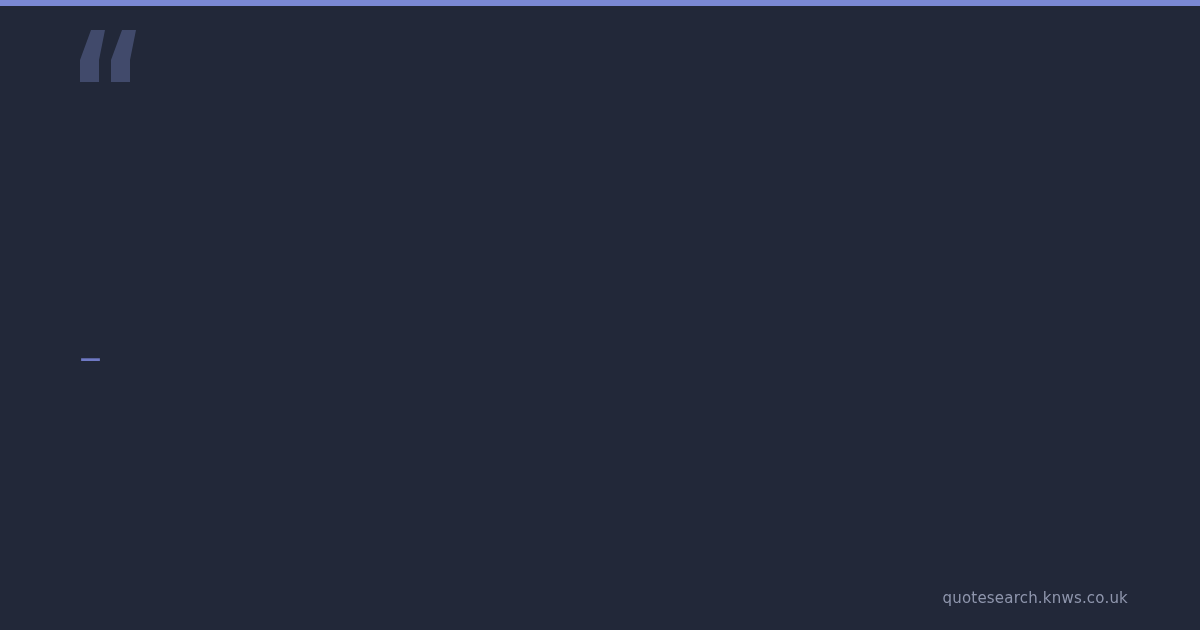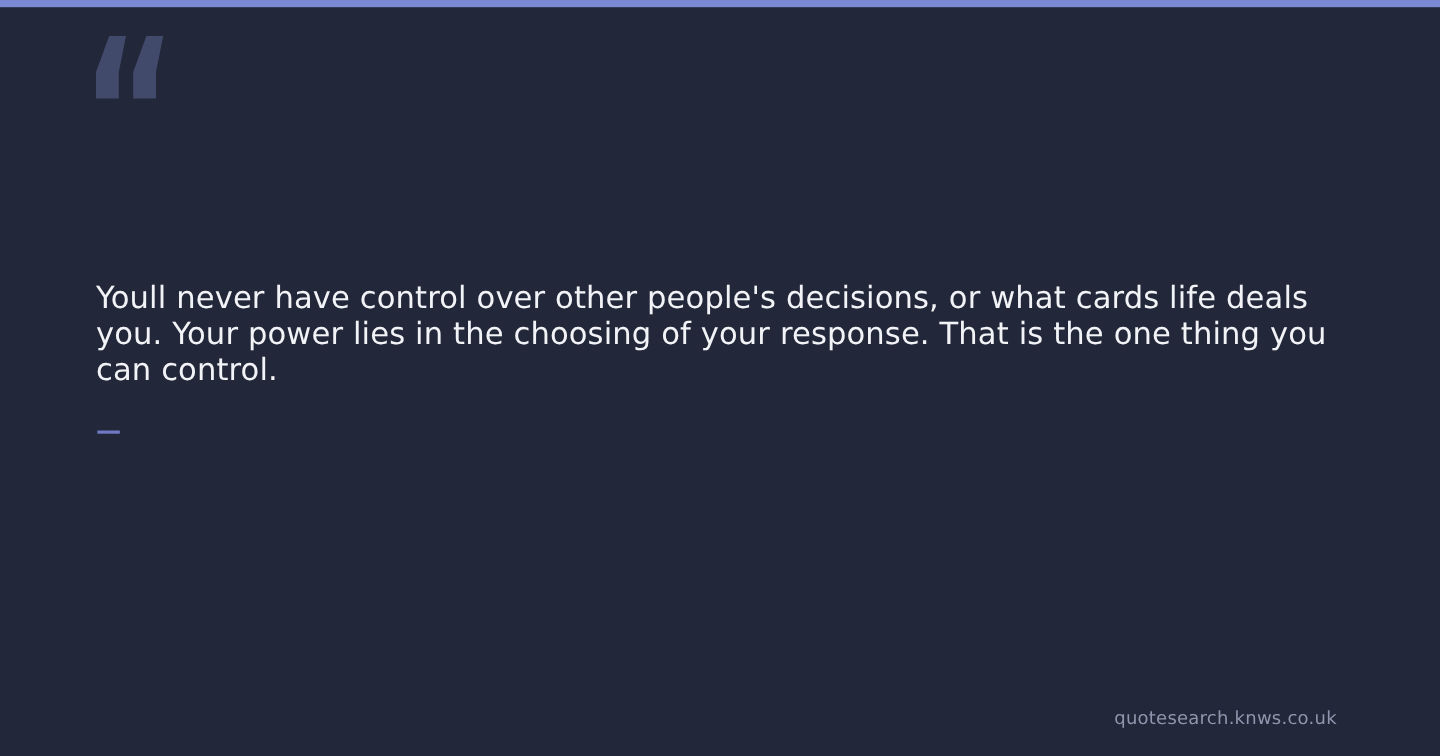--- a/index.html
+++ b/index.html
@@ -68,21 +68,21 @@
     font-weight: 700;
     letter-spacing: 1.1px;
   }
   .author-dash {
     margin-right: 11px;
   }
 
   
   .footer-url {
     position: absolute;
-    right: 86px;
+    right: 72px;
     top: 589px;
     color: #8f96ad;
     font-size: 15px;
     font-weight: 400;
     letter-spacing: 0.2px;
     text-align: right;
   }
 </style>
 </head>
 <body>
@@ -91,21 +91,20 @@
 
   <div class="accent-bar"></div>
 
   <div class="quote-mark">
     <svg width="70" height="60" viewBox="0 0 70 60" xmlns="http://www.w3.org/2000/svg">
       <path d="M2 32 L13 2 L27 2 L21 32 L21 54 L2 54 Z" fill="#414a6b"></path>
       <path d="M33 32 L44 2 L58 2 L52 32 L52 54 L33 54 Z" fill="#414a6b"></path>
     </svg>
   </div>
 
-  <div class="quote-body">Youll never have control over other people's decisions, or what cards life deals you. Your power lies in the choosing of your response. That is the one thing you can control.</div>
 
   <div class="author-line">
     <span class="author-dash">—</span>
   </div>
 
   <div class="footer-url">quotesearch.knws.co.uk</div>
 
 </div>
 
 </body></html>

